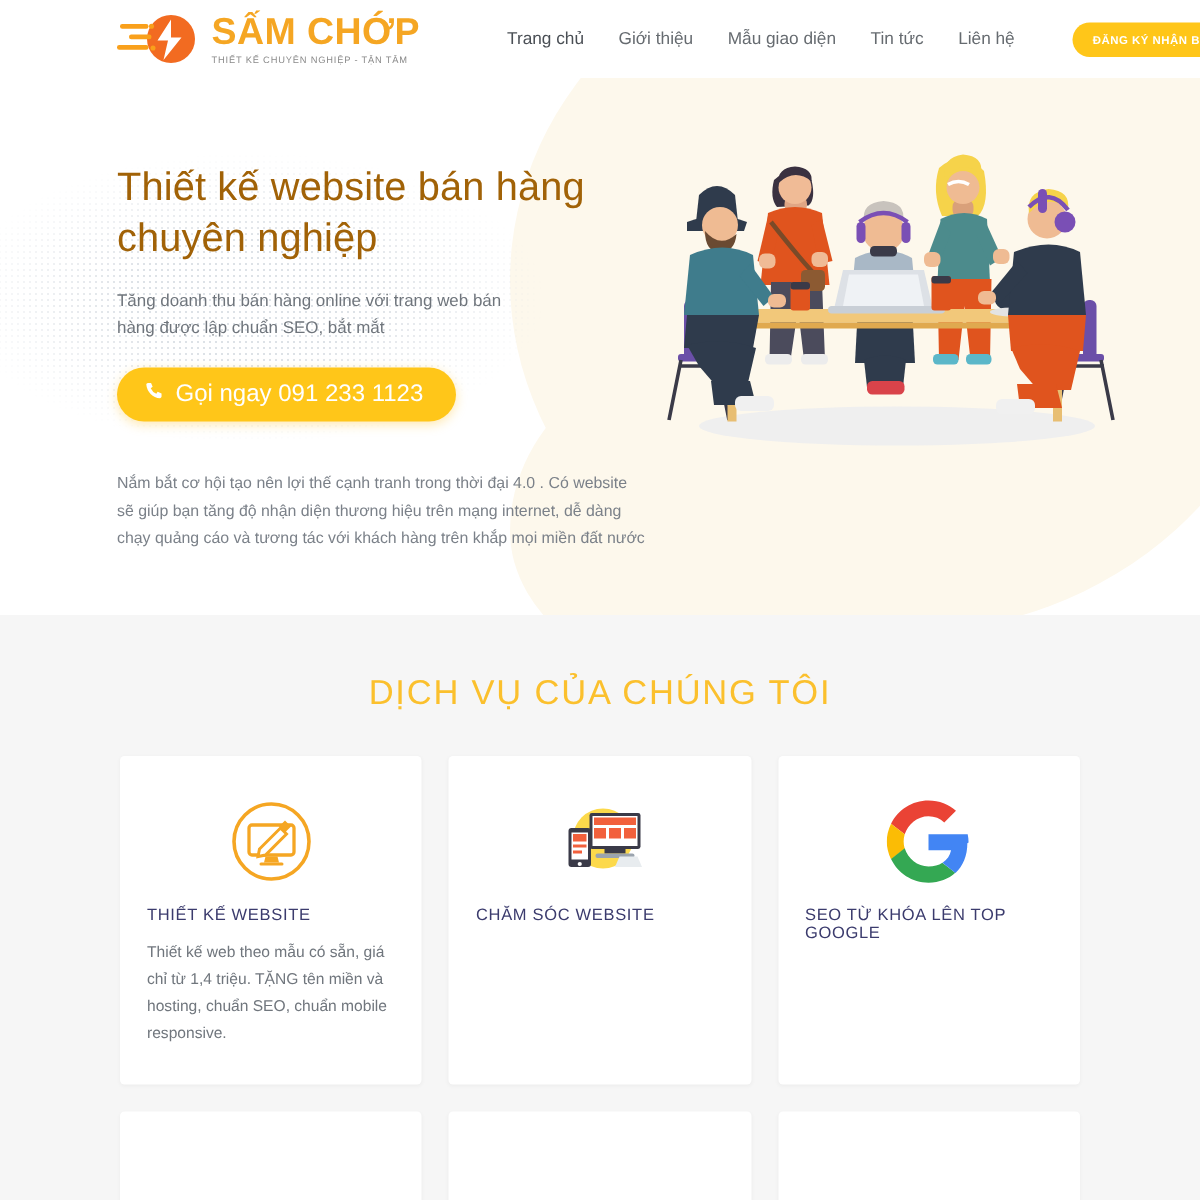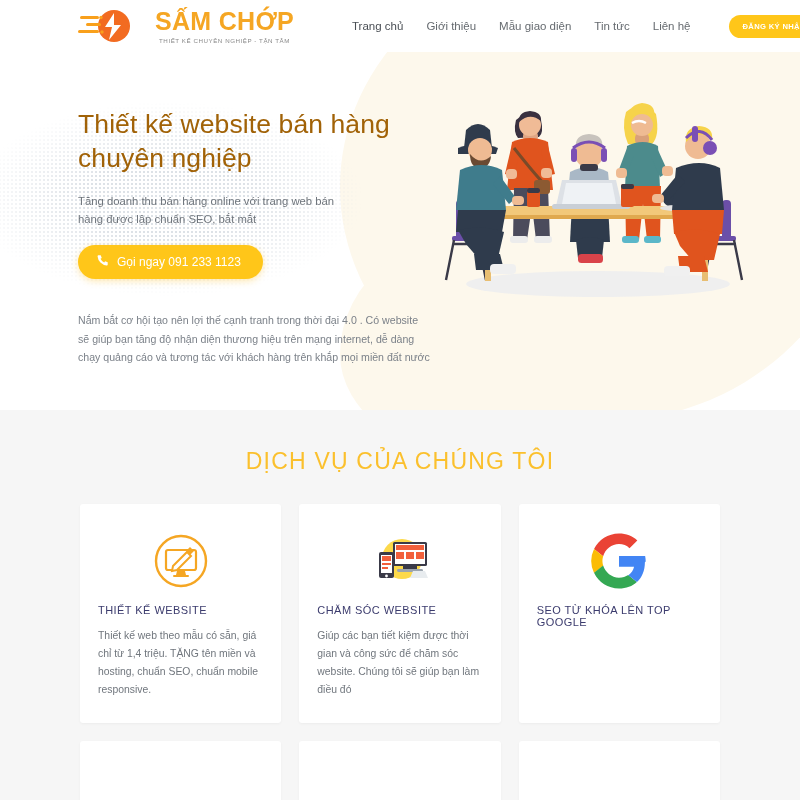--- a/index.html
+++ b/index.html
@@ -15,21 +15,21 @@
   
   .header {
     position: relative;
     z-index: 20;
     height: 52px;
     display: flex;
     align-items: center;
     padding: 0 60px 0 78px;
     background: transparent;
   }
-  .logo { display: flex; align-items: center; gap: 21px; text-align: center; }
+  .logo { display: flex; align-items: center; gap: 7px; }
   .logo-mark { position: relative; width: 56px; height: 38px; flex: none; }
   .logo-text { display: flex; flex-direction: column; justify-content: center; }
   .logo-name {
     font-size: 25px; font-weight: bold; color: #F5A623;
     letter-spacing: 0.3px; line-height: 1.05; white-space: nowrap;
   }
   .logo-tag {
     font-size: 6.2px; color: #8a8a8a; letter-spacing: 0.55px;
     white-space: nowrap; margin-top: 2px;
   }
@@ -104,21 +104,21 @@
     font-size: 11.3px;
     line-height: 1.62;
     color: #6f757c;
     max-width: 278px;
   }
   .hero-call {
     margin-top: 17px;
     display: inline-flex; align-items: center; gap: 8px;
     background: #FFC619;
     color: #ffffff;
-    font-size: 12px;
+    font-size: 16px;
     padding: 9px 22px 9px 18px;
     border: none;
     border-radius: 22px;
     cursor: pointer;
     font-family: "Liberation Sans", sans-serif;
     box-shadow: 0 2px 7px rgba(255,190,30,.35);
   }
   .hero-note {
     margin-top: 32px;
     font-size: 10.6px;
@@ -396,21 +396,20 @@
             <rect x="10" y="19" width="15" height="26" rx="2" fill="#3A3A48"></rect>
             <rect x="12" y="22" width="11" height="18" fill="#ffffff"></rect>
             <rect x="13" y="23" width="9" height="5" fill="#F2603C"></rect>
             <rect x="13" y="30" width="9" height="2" fill="#F2603C"></rect>
             <rect x="13" y="34" width="6" height="2" fill="#F2603C"></rect>
             <circle cx="17.5" cy="43" r="1.4" fill="#ffffff"></circle>
             <path d="M44 38 l12 0 3 7 -18 0z" fill="#E8ECEF"></path>
           </svg>
         </div>
         <div class="card-title">CHĂM SÓC WEBSITE</div>
-        <div class="card-text">Giúp các bạn tiết kiệm được thời gian và công sức để chăm sóc website. Chúng tôi sẽ giúp bạn làm điều đó</div>
       </div>
 
       <div class="card">
         <div class="card-icon">
           <svg width="56" height="56" viewBox="0 0 48 48">
             <path fill="#EA4335" d="M24 9.5c3.5 0 6.6 1.2 9 3.6l6.7-6.7C35.6 2.6 30.2.5 24 .5 14.6.5 6.5 5.9 2.6 13.8l7.8 6.1C12.3 14 17.6 9.5 24 9.5z"></path>
             <path fill="#FBBC05" d="M10.4 19.9a14.5 14.5 0 0 0 0 8.2l-7.8 6.1a23.6 23.6 0 0 1 0-20.4l7.8 6.1z"></path>
             <path fill="#34A853" d="M24 47.5c6.2 0 11.5-2 15.3-5.6l-7.4-5.8c-2.1 1.4-4.8 2.2-7.9 2.2-6.4 0-11.7-4.5-13.6-10.4l-7.8 6.1C6.5 42.1 14.6 47.5 24 47.5z"></path>
             <path fill="#4285F4" d="M46.9 24.5c0-1.6-.2-3.2-.5-4.7H24v9.2h12.9c-.6 3-2.3 5.5-4.9 7.2l7.4 5.8c4.3-4 6.8-9.9 6.8-17z"></path>
           </svg>

